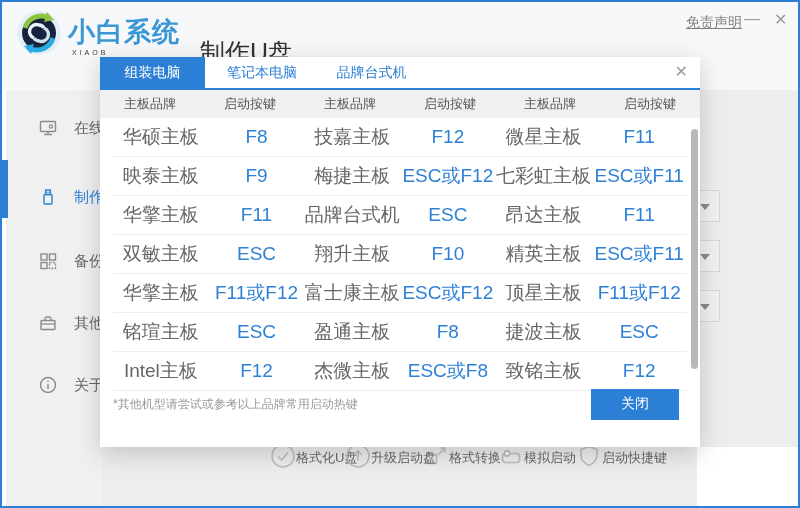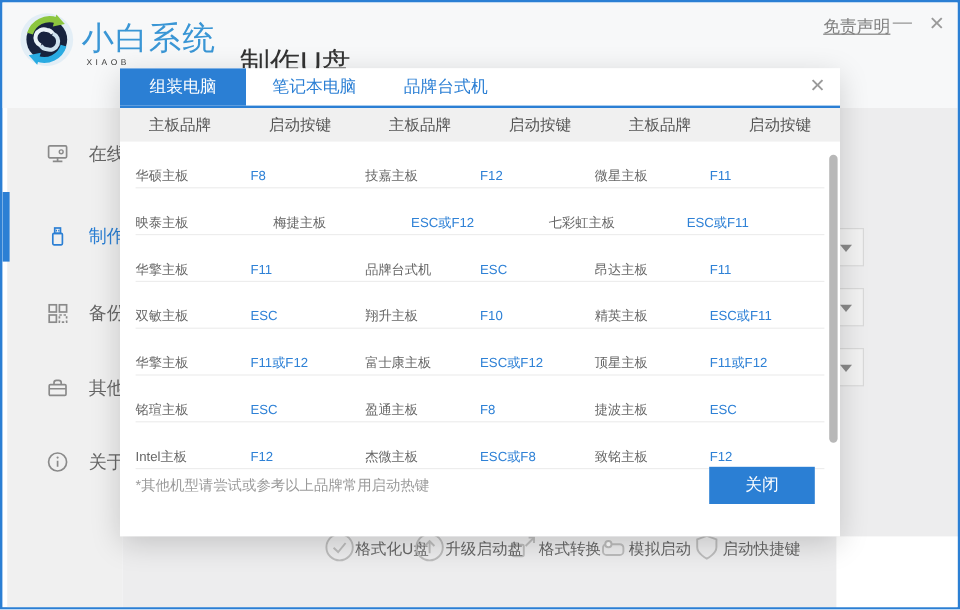--- a/index.html
+++ b/index.html
@@ -4,21 +4,21 @@
 <style>
   html,body{margin:0;padding:0;background:#fff;}
   .window{
     position:relative;width:800px;height:508px;box-sizing:border-box;
     border:2px solid #2b7fd4;background:#fff;overflow:hidden;
     font-family:"Liberation Sans","DejaVu Sans",sans-serif;
   }
   
   .header{position:absolute;left:0;top:0;width:796px;height:88px;background:#f7f8f9;}
   .logo{position:absolute;left:14px;top:8px;width:46px;height:46px;}
-  .app-name{position:absolute;left:66px;top:12px;font-size:27px;font-weight:normal;color:#3a96d5;letter-spacing:1px;}
+  .app-name{position:absolute;left:66px;top:12px;font-size:27px;font-weight:bold;color:#3a96d5;letter-spacing:1px;}
   .app-sub{position:absolute;left:70px;top:47px;font-size:7px;letter-spacing:3px;color:#3a3a3a;}
   .page-title{position:absolute;left:198px;top:34px;font-size:25px;color:#333;}
   .disclaimer{position:absolute;left:684px;top:12px;font-size:14px;color:#808080;text-decoration:underline;}
   .win-min{position:absolute;left:742px;top:8px;font-size:16px;color:#9a9a9a;}
   .win-close{position:absolute;left:772px;top:8px;font-size:16px;color:#9a9a9a;}
   
   .sidebar{position:absolute;left:4px;top:88px;width:96px;height:416px;background:#f0f0f0;}
   .active-bar{position:absolute;left:0;top:158px;width:6px;height:58px;background:#2b7fd4;}
   .side-item{position:absolute;left:36px;display:flex;align-items:center;gap:16px;}
   .side-item .lbl{font-size:15px;color:#666;white-space:nowrap;}
@@ -38,21 +38,21 @@
   .modal{position:absolute;left:98px;top:55px;width:600px;height:390px;background:#fff;
     box-shadow:0 6px 24px rgba(0,0,0,.18);z-index:20;}
   .tabbar{height:31px;border-bottom:2px solid #2b7fd4;background:#fff;position:relative;}
   .tab{display:inline-block;width:105px;height:31px;line-height:31px;text-align:center;
     font-size:14px;color:#2b7fd4;vertical-align:top;}
   .tab.active{background:#2b7fd4;color:#fff;}
   .modal-close{position:absolute;right:12px;top:5px;font-size:16px;color:#9a9a9a;}
   .thead{display:flex;height:28px;background:#f0f0f0;}
   .thead span{flex:1;text-align:center;line-height:28px;font-size:13px;color:#555;}
   .mrow{display:flex;height:38px;margin:0 13px;border-bottom:1px solid #ededed;}
-  .mrow span{flex:1;line-height:38px;font-size:11px;white-space:nowrap;margin-top:10px;}
+  .mrow span{flex:1;text-align:center;line-height:38px;font-size:19px;white-space:nowrap;}
   .mrow .brand{color:#666;}
   .mrow .key{color:#2e81d6;}
   .m-scrollbar{position:absolute;right:2px;top:72px;width:7px;height:240px;border-radius:4px;background:#b8b8b8;}
   .mfooter{position:absolute;left:0;right:0;bottom:15px;height:56px;display:flex;align-items:center;}
   .mfooter .note{margin-left:13px;font-size:12px;color:#9a9a9a;}
   .btn-close{margin-left:auto;margin-right:21px;width:88px;height:31px;background:#2b7fd4;
     color:#ffffff;font-size:14px;border:none;font-family:inherit;}
 </style>
 </head>
 <body>
@@ -204,20 +204,21 @@
       <div class="mrow">
         <span class="brand">华硕主板</span>
         <span class="key">F8</span>
         <span class="brand">技嘉主板</span>
         <span class="key">F12</span>
         <span class="brand">微星主板</span>
         <span class="key">F11</span>
       </div>
       <div class="mrow">
         <span class="brand">映泰主板</span>
+        <span class="key">F9</span>
         <span class="brand">梅捷主板</span>
         <span class="key">ESC或F12</span>
         <span class="brand">七彩虹主板</span>
         <span class="key">ESC或F11</span>
       </div>
       <div class="mrow">
         <span class="brand">华擎主板</span>
         <span class="key">F11</span>
         <span class="brand">品牌台式机</span>
         <span class="key">ESC</span>

